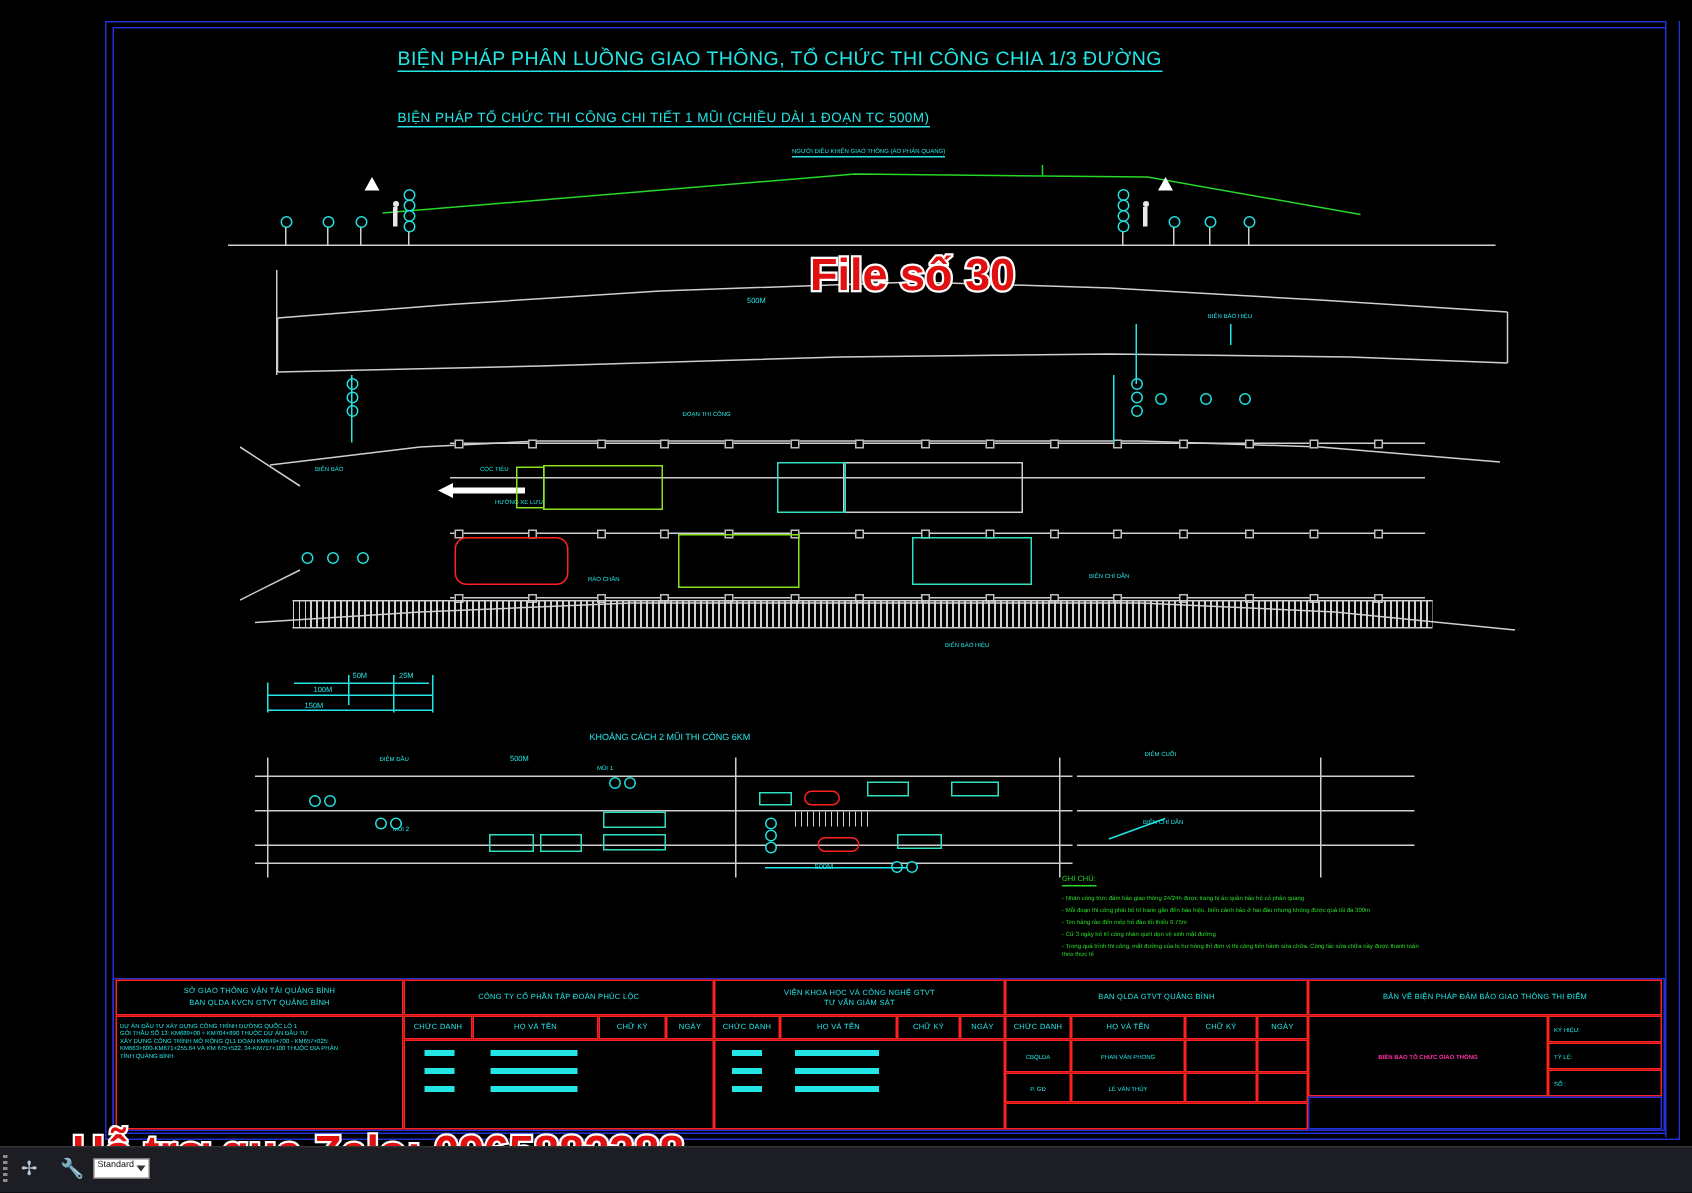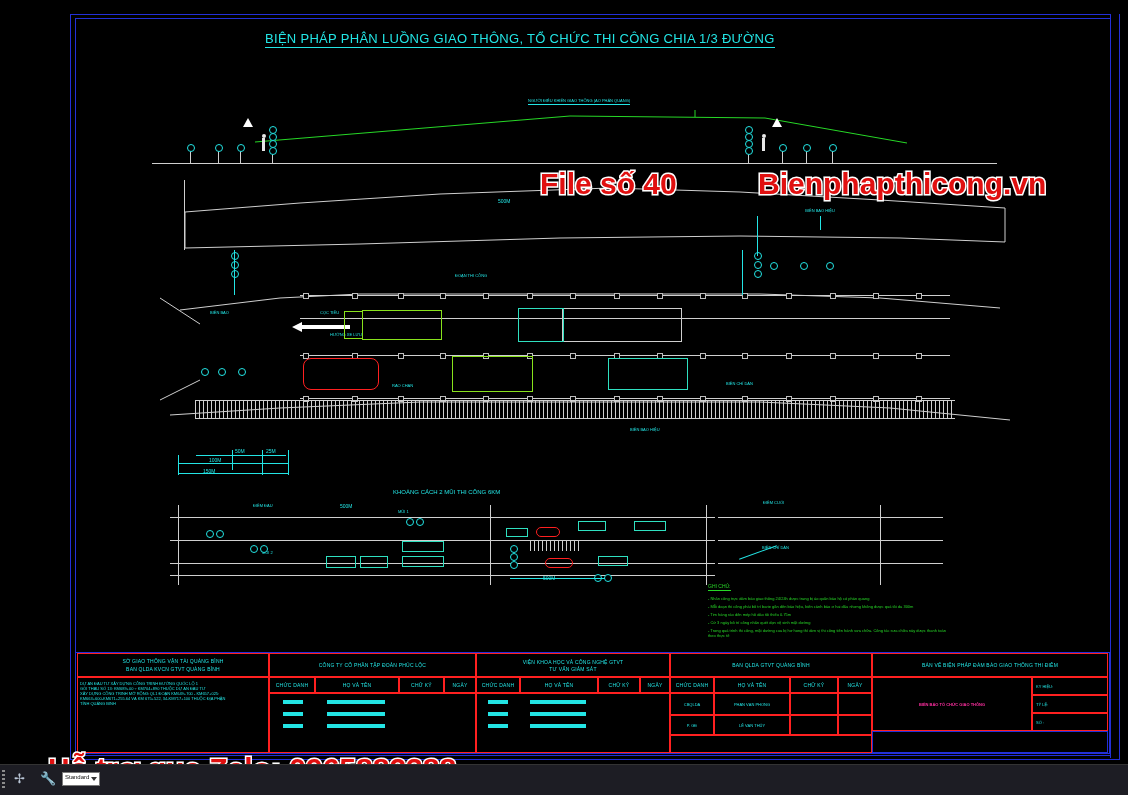--- a/index.html
+++ b/index.html
@@ -64,20 +64,21 @@
 <body>
 
 <div id="root">
 
   <div class="frame-outer"></div>
   <div class="frame-inner"></div>
   <div class="rightedge"></div>
 
   <div class="abs ttl cy u" style="left:265px;top:31px;font-size:13px;">BIỆN PHÁP PHÂN LUỒNG GIAO THÔNG, TỔ CHỨC THI CÔNG CHIA 1/3 ĐƯỜNG</div>
 
+  <div class="abs ttl cy u" style="left:265px;top:73px;font-size:9px;">BIỆN PHÁP TỔ CHỨC THI CÔNG CHI TIẾT 1 MŨI (CHIỀU DÀI 1 ĐOẠN TC 500M)</div>
 
   <div class="abs tiny cy u" style="left:528px;top:98px;">NGƯỜI ĐIỀU KHIỂN GIAO THÔNG (ÁO PHẢN QUANG)</div>
 
   <svg class="abs" style="left:150px;top:100px;" width="850" height="60">
     <polyline points="105,42 420,16 615,18 757,43" fill="none" stroke="#27d827" stroke-width="1"></polyline>
     <line x1="545" y1="17" x2="545" y2="10" stroke="#27d827" stroke-width="1"></line>
   </svg>
 
   <div>
     <div class="pole" style="left:190px;top:150px;"></div>
@@ -421,22 +422,21 @@
     <div class="tiny cy">KÝ HIỆU:</div>
     </div>
   <div class="tbcell" style="left:1032px;top:695px;width:76px;height:18px;justify-content:flex-start;padding-left:3px;">
     <div class="tiny cy">TỶ LỆ:</div>
     </div>
   <div class="tbcell" style="left:1032px;top:713px;width:76px;height:18px;justify-content:flex-start;padding-left:3px;">
     <div class="tiny cy">SỐ :</div>
     </div>
   <div class="tbcell" style="left:872px;top:731px;width:236px;height:22px;border-color:#2330d8;"></div>
 
-  <div class="wm" style="left:540px;top:167px;font-size:30px;">File số 40</div>
-  <div class="wm" style="left:758px;top:167px;font-size:30px;">Bienphapthicong.vn</div>
+  <div class="wm" style="left:540px;top:167px;font-size:30px;">File số 30</div>
   <div class="wm" style="left:48px;top:752px;font-size:30px;">Hỗ trợ qua Zalo: 0965882388</div>
 
   <div class="toolbar">
     <div class="abs" style="left:2px;top:5px;width:3px;height:18px;background:repeating-linear-gradient(180deg,#8c8c8c 0,#8c8c8c 2px,transparent 2px,transparent 4px);"></div>
     <div class="tbicon" style="left:14px;top:6px;">✢</div>
     <div class="tbicon" style="left:40px;top:6px;">🔧</div>
     <div class="combo" style="left:62px;top:7px;width:38px;height:14px;">
       <span class="cap">Standard</span>
       <span class="arw"></span>
     </div>

